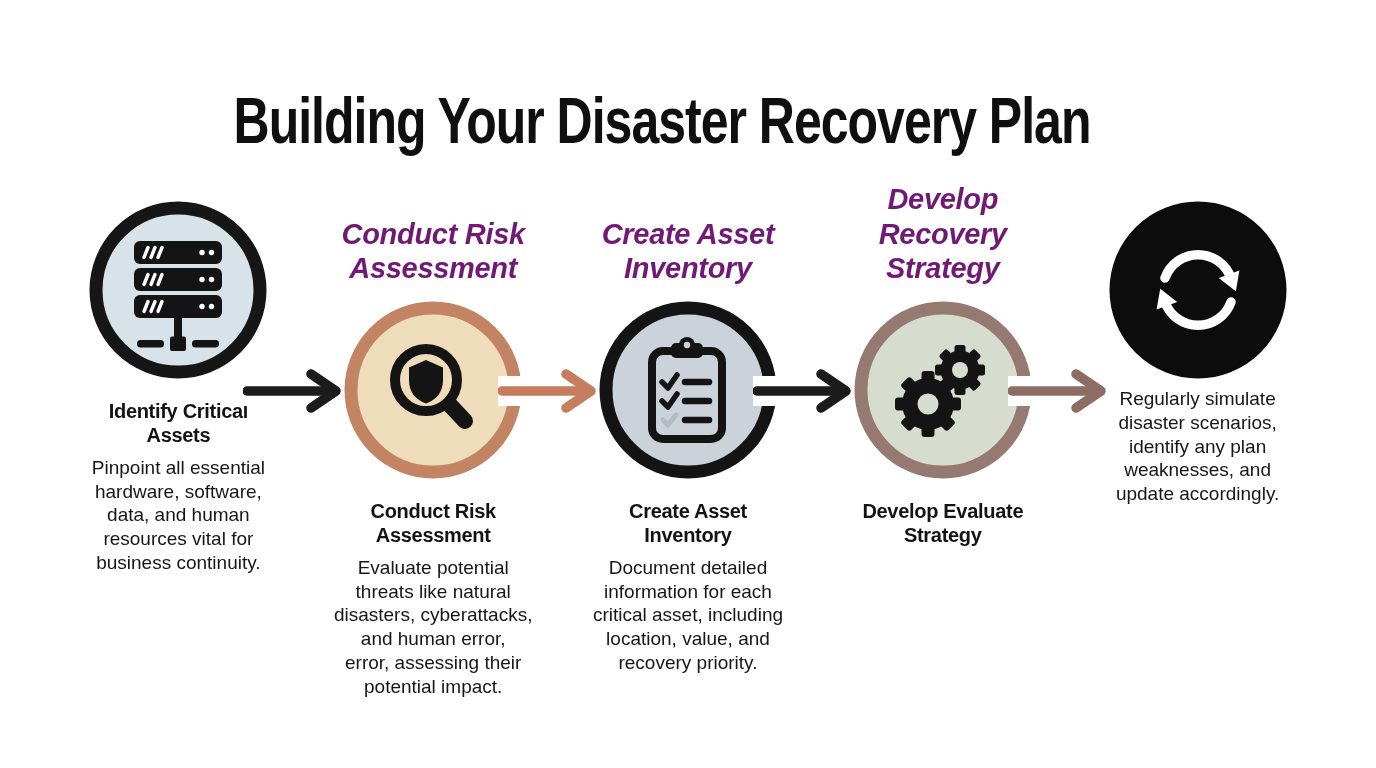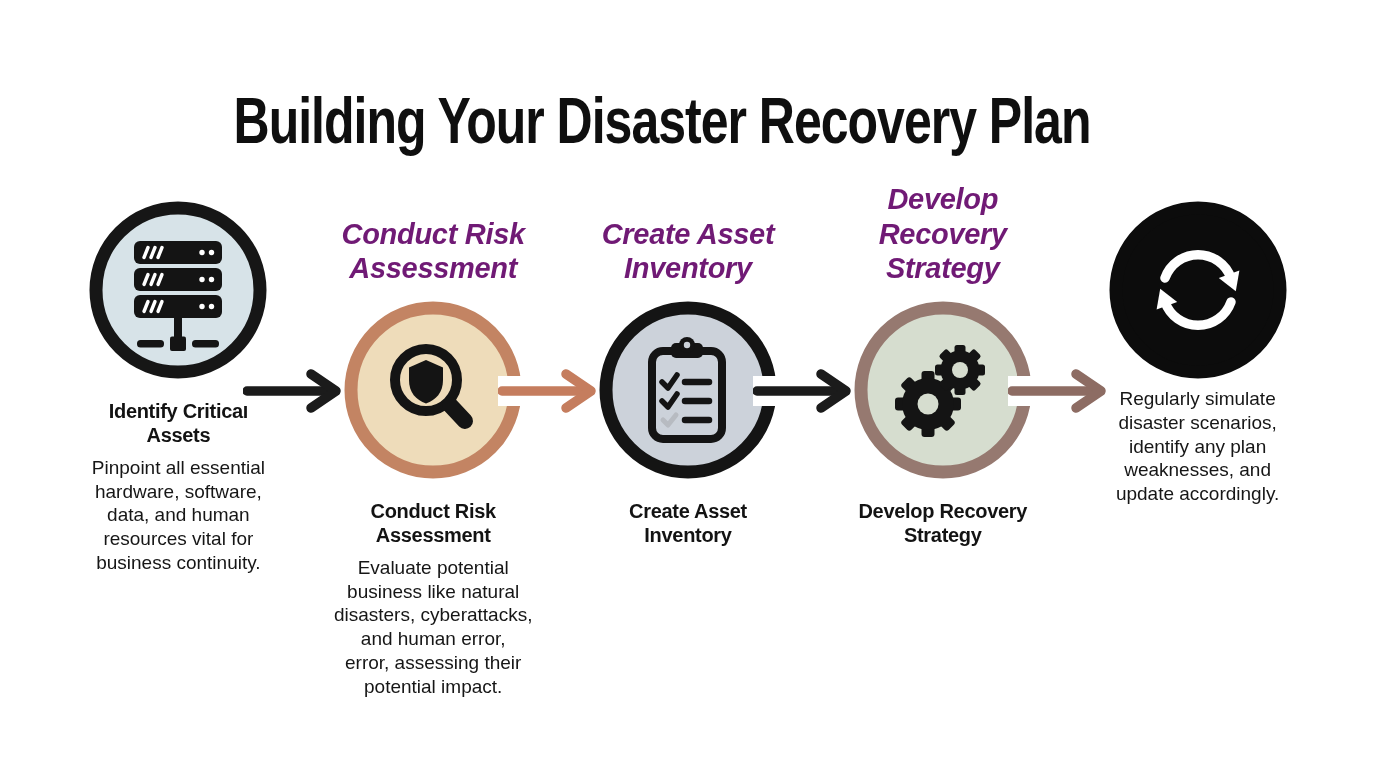--- a/index.html
+++ b/index.html
@@ -137,21 +137,21 @@
           <g>
             <circle cx="82" cy="79" r="31" fill="none" stroke="#141414" stroke-width="10"></circle>
             <line x1="106" y1="104" x2="121" y2="120" stroke="#141414" stroke-width="16" stroke-linecap="round"></line>
             <path d="M82 59 L99 66.5 V79 C99 91.5 92 99 82 102.5 C72 99 65 91.5 65 79 V66.5 Z" fill="#141414"></path>
           </g>
         </svg>
       </div>
       <div class="step-heading lines">Conduct Risk
 Assessment</div>
       <div class="step-desc lines">Evaluate potential
-business like natural
+threats like natural
 disasters, cyberattacks,
 and human error,
 error, assessing their
 potential impact.</div>
     </div>
 
     <div class="step">
       <div class="step-top-heading lines">Create Asset
 Inventory</div>
       <div class="circle-wrap">
@@ -168,20 +168,25 @@
               <polyline points="63,100 69,106 78,93" stroke="#141414" stroke-width="5.5"></polyline>
               <line x1="86" y1="100" x2="110" y2="100" stroke="#141414" stroke-width="6.5"></line>
               <polyline points="64,119 69,124 77,114" stroke="#b7bbc1" stroke-width="5"></polyline>
               <line x1="86" y1="119" x2="110" y2="119" stroke="#141414" stroke-width="6.5"></line>
             </g>
           </g>
         </svg>
       </div>
       <div class="step-heading lines">Create Asset
 Inventory</div>
+      <div class="step-desc lines">Document detailed
+information for each
+critical asset, including
+location, value, and
+recovery priority.</div>
     </div>
 
     <div class="step">
       <div class="step-top-heading lines">Develop
 Recovery
 Strategy</div>
       <div class="circle-wrap">
         <svg width="178" height="178" viewBox="0 0 178 178">
           <circle cx="89" cy="89" r="82" stroke-width="13" fill="#d6ddcf" stroke="#967970"></circle>
           <g fill="#141414">
@@ -205,21 +210,21 @@
               <rect x="100.5" y="44" width="11" height="10" rx="2.5" transform="rotate(180 106 69)"></rect>
               <rect x="100.5" y="44" width="11" height="10" rx="2.5" transform="rotate(225 106 69)"></rect>
               <rect x="100.5" y="44" width="11" height="10" rx="2.5" transform="rotate(270 106 69)"></rect>
               <rect x="100.5" y="44" width="11" height="10" rx="2.5" transform="rotate(315 106 69)"></rect>
               <circle cx="106" cy="69" r="19.5"></circle>
               <circle cx="106" cy="69" r="8" fill="#d6ddcf"></circle>
             </g>
           </g>
         </svg>
       </div>
-      <div class="step-heading lines">Develop Recovery
+      <div class="step-heading lines">Develop Evaluate
 Strategy</div>
     </div>
 
     <div class="step">
       <div class="circle-wrap">
         <svg width="178" height="178" viewBox="0 0 178 178">
           <circle cx="89" cy="89" r="82" stroke-width="13" fill="#0c0c0c" stroke="#0c0c0c"></circle>
           <g>
             <g>
               <path d="M56 77 A35 35 0 0 1 122 77" fill="none" stroke="#ffffff" stroke-width="9.5" stroke-linecap="round"></path>

